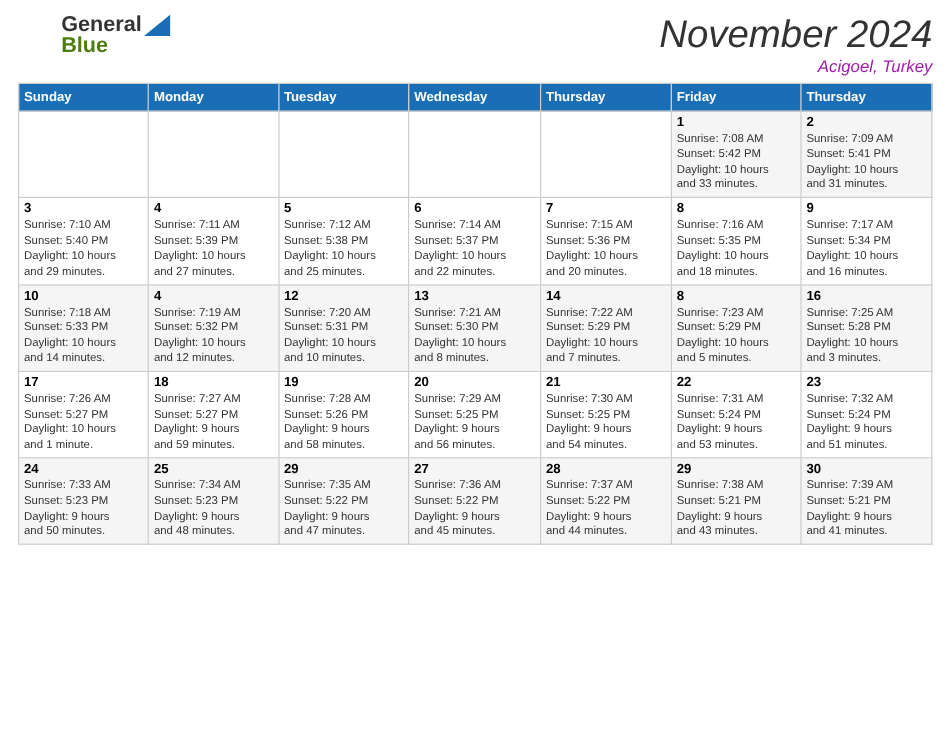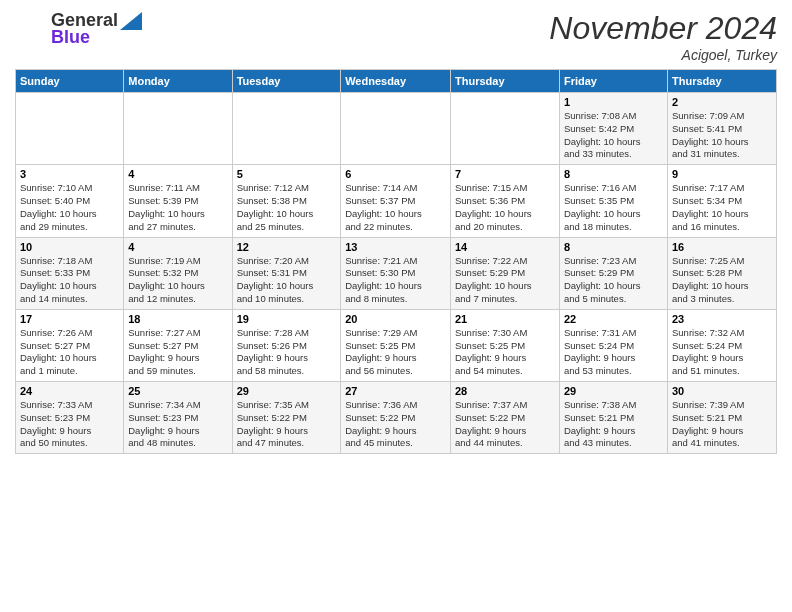--- a/index.html
+++ b/index.html
@@ -32,21 +32,21 @@
       text-align: right;
       font-style: italic;
     }
     .month-title {
       font-size: 32px;
       color: #333;
       font-weight: normal;
     }
     .location {
       font-size: 14px;
-      color: #404040;
+      color: #a21caf;
     }
     .calendar {
       width: 100%;
       border-collapse: collapse;
       font-size: 10px;
       padding-left: 30px;
     }
     .calendar th {
       background: #1a6eb5;
       color: #fff;
@@ -95,21 +95,21 @@
 
 <div class="page">
   <div class="header">
     <div class="logo">
       <div style="display:flex;align-items:center;">
         <span style="font-size:18px;font-weight:bold;color:#333;">General</span>
         <svg width="22" height="18" viewBox="0 0 22 18" style="margin-left:2px;">
           <polygon points="0,18 22,0 22,18" fill="#1a6eb5"></polygon>
         </svg>
       </div>
-      <span style="font-size:18px;font-weight:bold;color:#6d28d9;margin-top:-4px;">Blue</span>
+      <span style="font-size:18px;font-weight:bold;color:#4d7c0f;margin-top:-4px;">Blue</span>
     </div>
     <div class="title-block">
       <div class="month-title">November 2024</div>
       <div class="location">Acigoel, Turkey</div>
     </div>
   </div>
 
   <table class="calendar">
     <thead>
       <tr>

